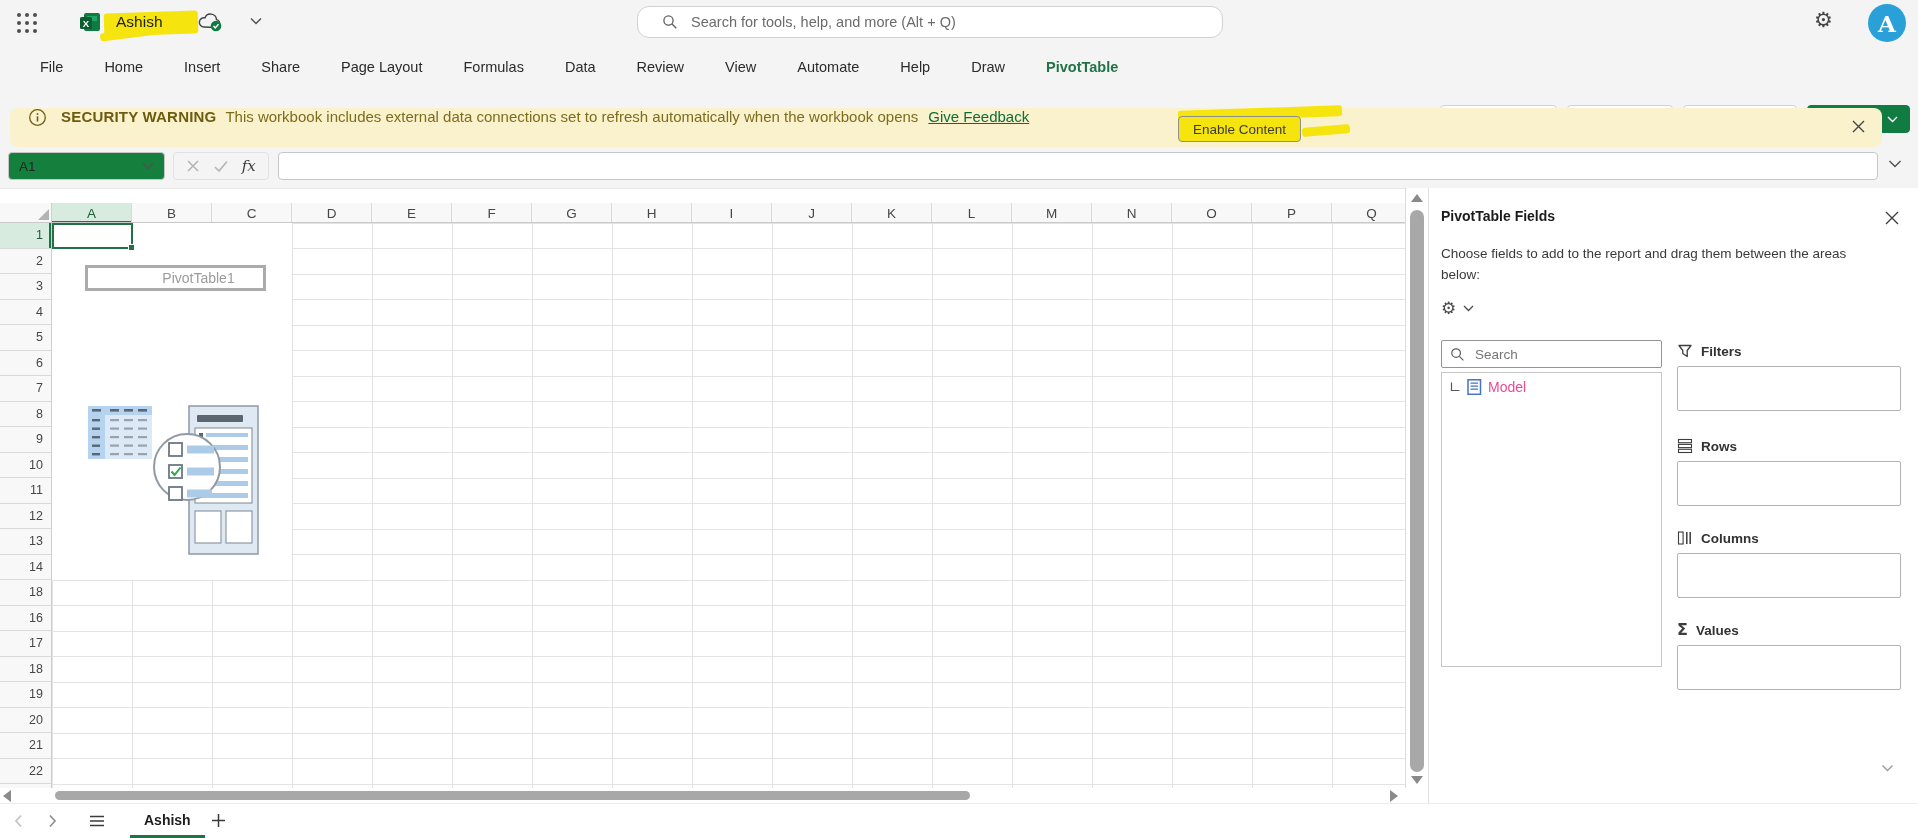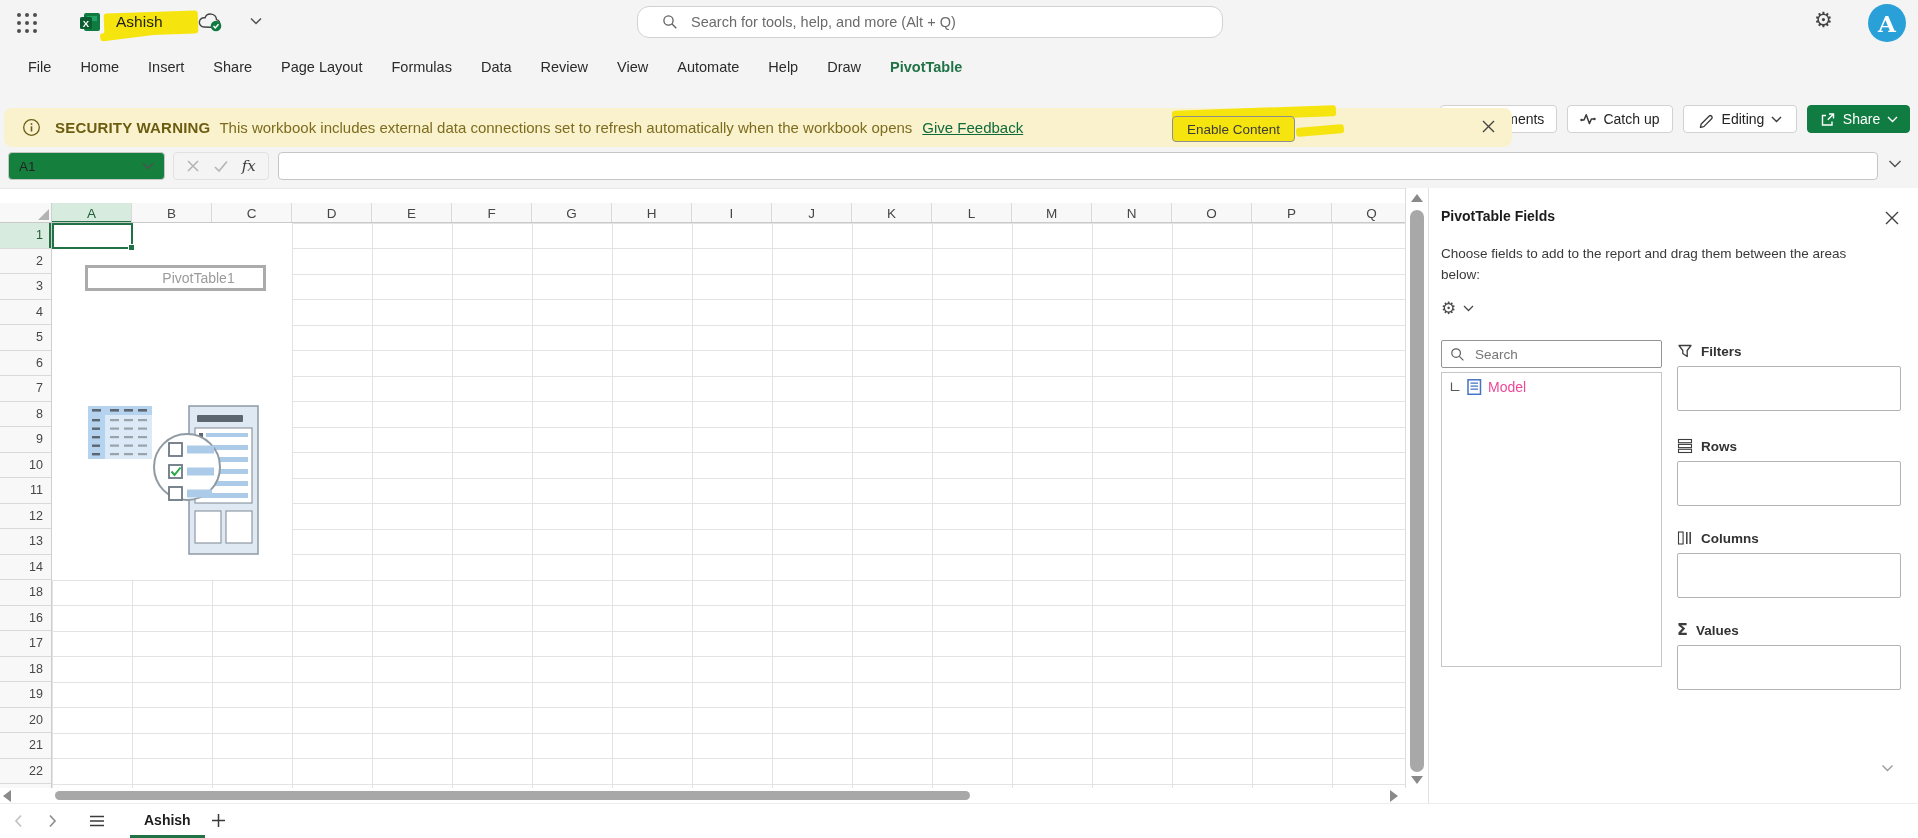--- a/index.html
+++ b/index.html
@@ -21,27 +21,27 @@
   .title-chev { position:absolute; left:250px; top:17px; }
   .searchbar { position:absolute; left:637px; top:6px; width:586px; height:32px; background:#fff; border:1px solid #d1d1d1; border-radius:12px; display:flex; align-items:center; padding-left:24px; }
   .searchbar input { border:none; outline:none; font-size:14.5px; color:#424242; width:480px; margin-left:13px; background:transparent; font-family:inherit; }
   .searchbar input::placeholder { color:#6b6b6b; }
   .gear-top { position:absolute; left:1814px; top:8px; font-size:21px; color:#454545; cursor:pointer; font-family:"DejaVu Sans",sans-serif; }
   .avatar { position:absolute; left:1868px; top:4px; width:38px; height:38px; border-radius:50%; background:var(--avatar-blue,#29a1d8); color:#fff; display:flex; align-items:center; justify-content:center; font-family:"DejaVu Serif",serif; font-weight:bold; font-size:23px; cursor:pointer; }
 
   
   .ribbonrow { position:absolute; left:0; top:44px; width:1918px; height:46px; }
   .rtabs { position:absolute; left:28px; top:0; height:46px; display:flex; align-items:center; gap:29px; }
-  .rtab { font-size:14.5px; color:#2b2b2b; cursor:pointer; white-space:nowrap; }
+  .rtab { font-size:14.5px; color:#2b2b2b; cursor:pointer; white-space:nowrap;margin-left:12px; }
   .rtab.active { color:var(--accent-green,#217346); font-weight:bold; }
   .ract { position:absolute; top:61px; height:28px; background:#fff; border:1px solid #d1d1d1; border-radius:4px; display:flex; align-items:center; justify-content:center; gap:7px; font-size:14px; color:#242424; cursor:pointer; }
   .ract.green { background:var(--share-green,#107c41); border-color:var(--share-green,#107c41); color:#fff; }
 
   
-  .warnbar { position:absolute; left:4px; top:108px; width:1508px; height:39px; background:var(--warning-bg,#faf2cd); border-radius:8px; display:flex; align-items:center; font-size:15px; }
+  .warnbar { position:absolute; left:10px; top:108px; width:1872px; height:39px; background:var(--warning-bg,#faf2cd); border-radius:8px; display:flex; font-size:15px; }
   .warn-ic { margin-left:18px; display:flex; }
   .warn-label { margin-left:14px; font-weight:bold; color:#6c5c10; letter-spacing:.2px; }
   .warn-msg { margin-left:9px; color:var(--warning-text,#7c6c1e); }
   .warn-link { margin-left:10px; color:var(--link-green,#0f6b3a); text-decoration:underline; cursor:pointer; }
   .ec-stroke1 { position:absolute; left:1168px; top:0px; width:164px; height:11px; background:var(--highlight-yellow,#f6e40e); transform:rotate(-2deg); border-radius:3px; }
   .ec-stroke2 { position:absolute; left:1292px; top:18px; width:48px; height:9px; background:var(--highlight-yellow,#f6e40e); transform:rotate(-5deg); border-radius:3px; }
   .ec-btn { position:absolute; left:1168px; top:8px; height:26px; padding:0 14px; background:var(--highlight-yellow,#f6e40e); border:1px solid #8f8f8f; border-radius:4px; font-size:13.5px; color:#3b3b3b; display:flex; align-items:center; cursor:pointer; }
   .warn-close { position:absolute; right:16px; top:11px; cursor:pointer; }
 
   

